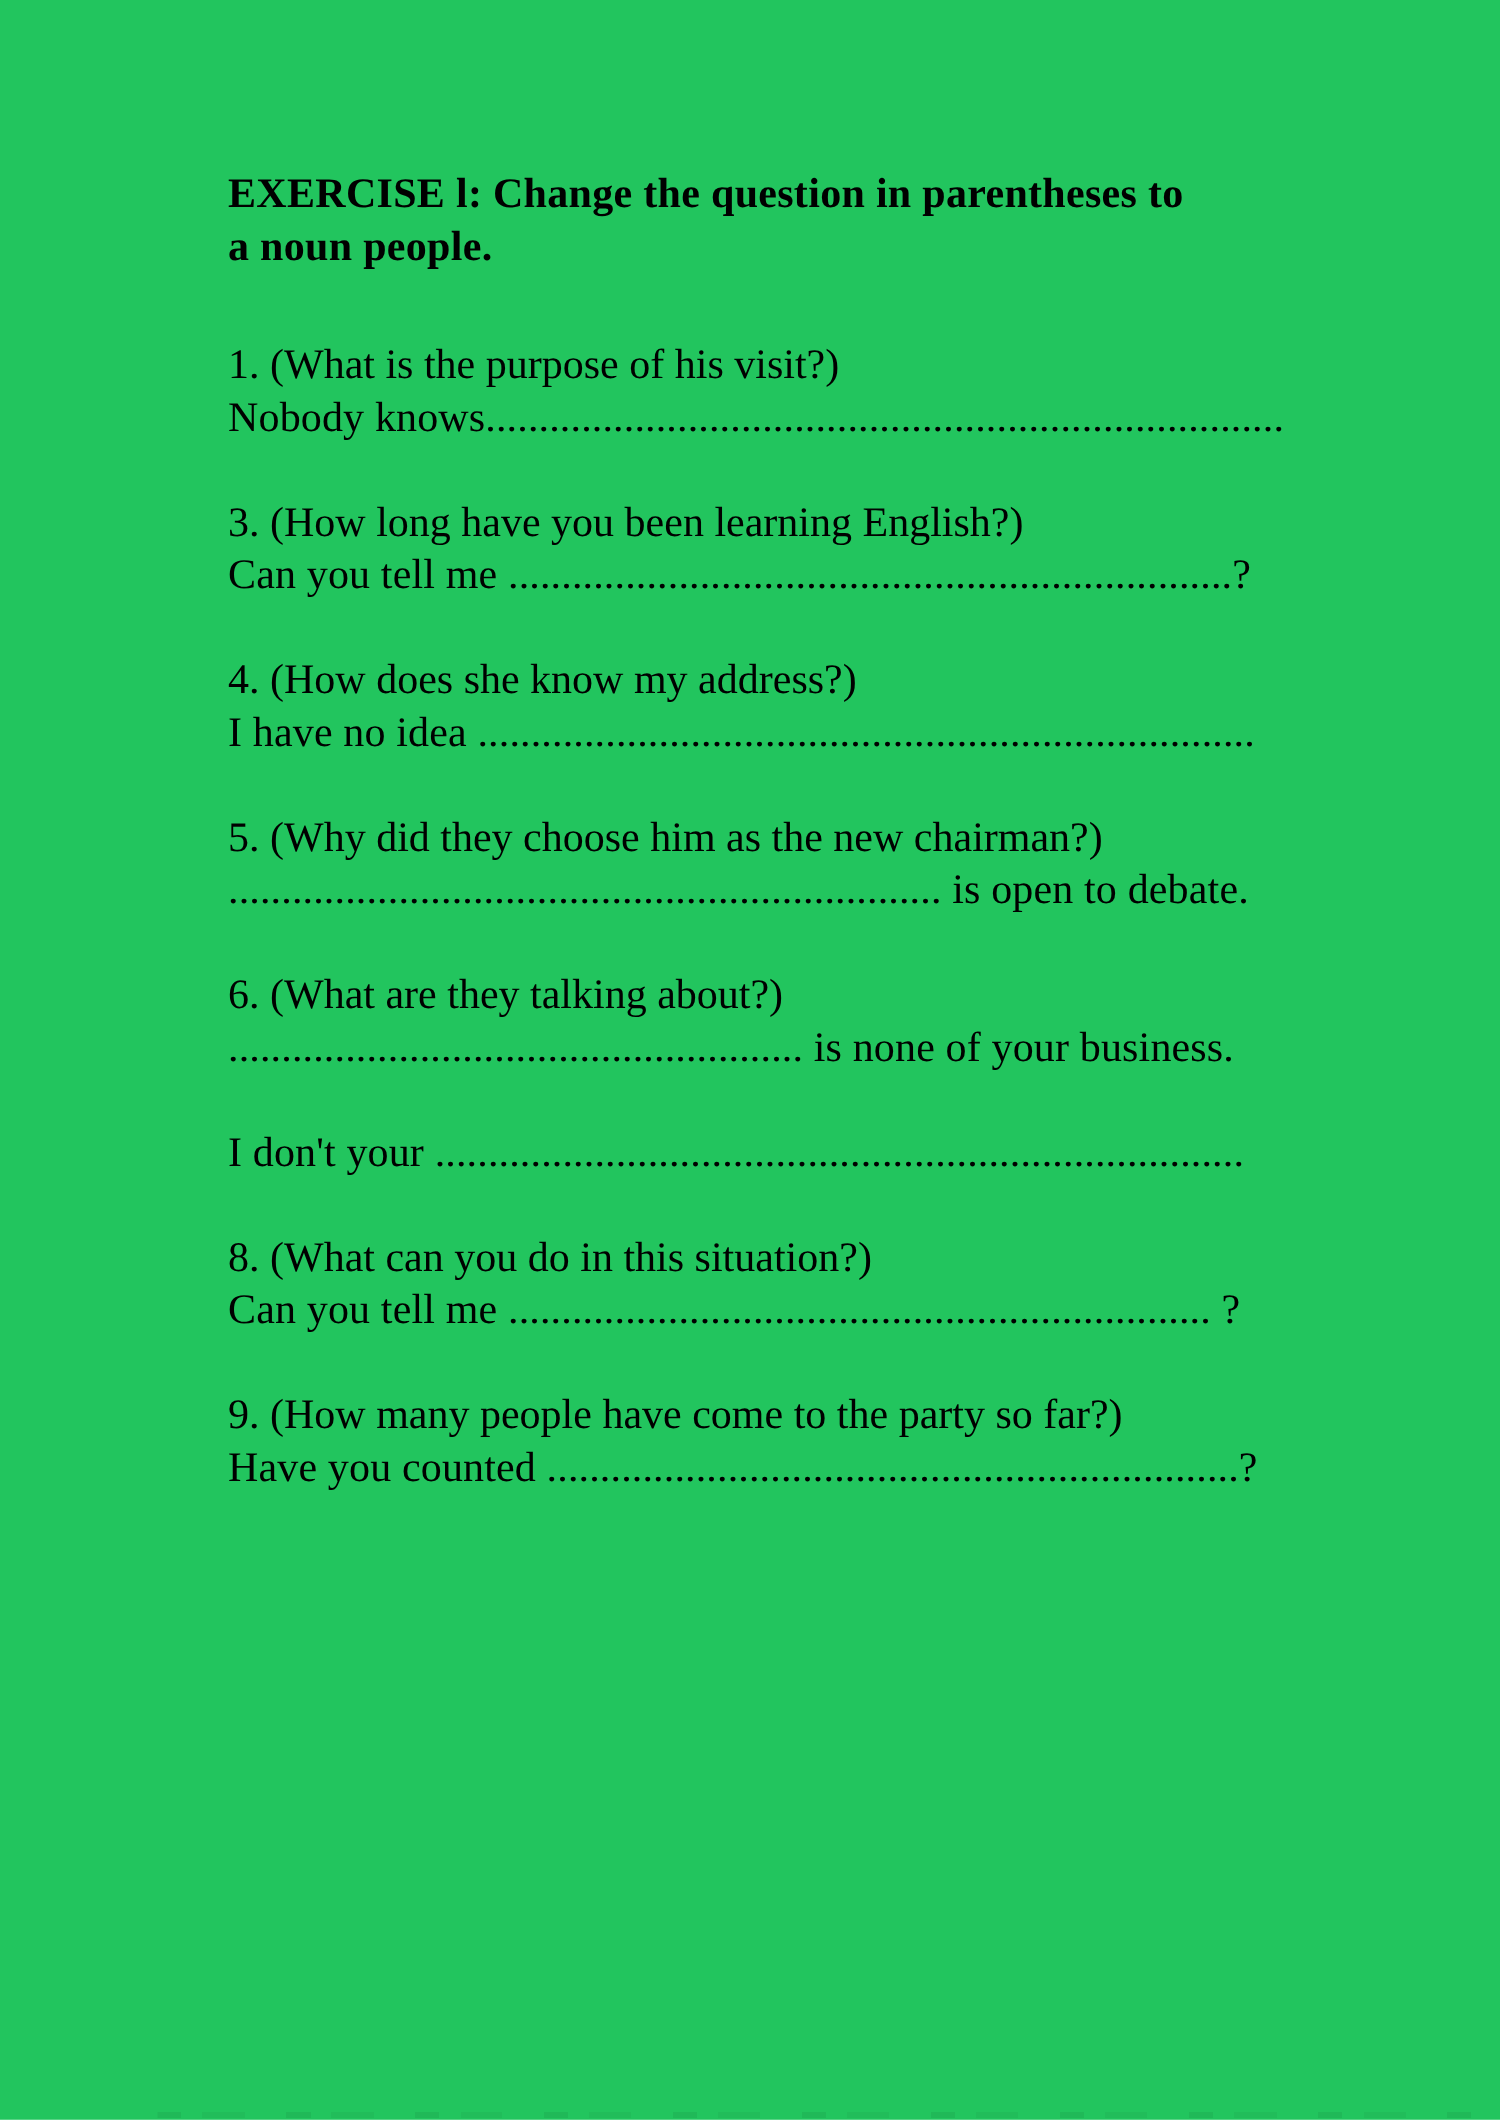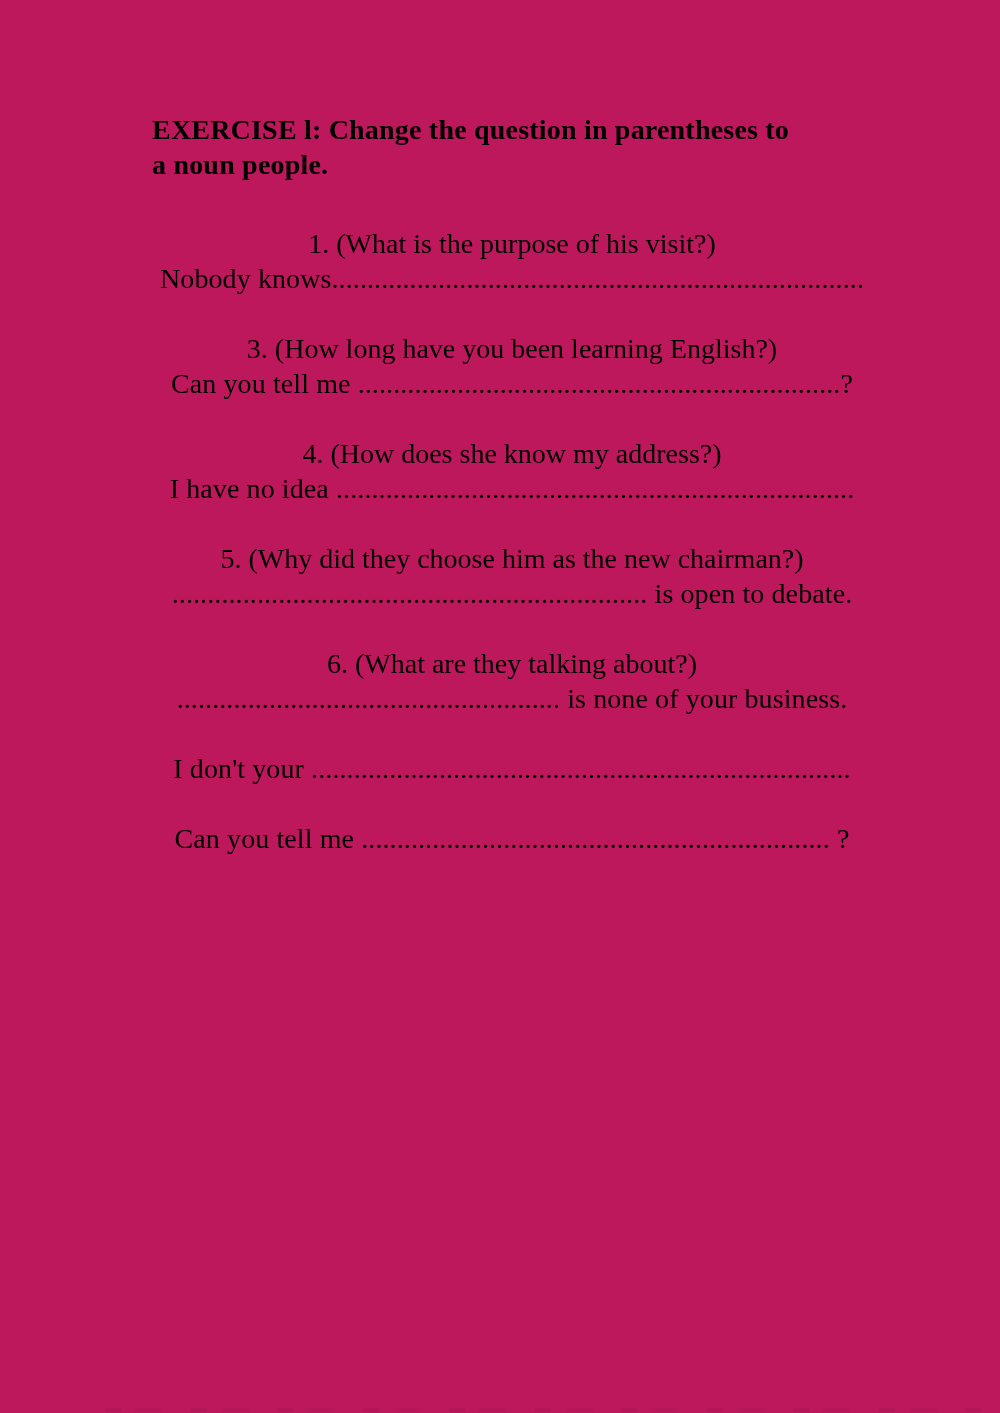--- a/index.html
+++ b/index.html
@@ -10,21 +10,21 @@
     width: 1000px;
     height: 1413px;
     background: #ffffff;
     font-family: "Liberation Serif", "DejaVu Serif", serif;
     color: #000000;
   }
   .sheet {
     position: relative;
     width: 1000px;
     height: 1413px;
-    background: #be185d;
+    background: #22c55e;
     overflow: hidden;
   }
   .content {
     position: absolute;
     top: 112px;
     left: 152px;
     width: 720px;
   }
   .heading {
     font-weight: 700;
@@ -34,21 +34,20 @@
     letter-spacing: 0.2px;
   }
   .line {
     display: block;
     white-space: nowrap;
   }
   .exercise {
     font-size: 28px;
     line-height: 35px;
     margin: 0 0 35px 0;
-    text-align: center;
   }
   .answer-line {
     letter-spacing: 0.1px;
   }
   
   .cutoff-strip {
     position: absolute;
     left: 105px;
     right: 12px;
     bottom: 1px;
@@ -98,20 +97,25 @@
     <div class="exercise">
       <span class="line question-line">6. (What are they talking about?)</span>
       <span class="line answer-line">...................................................... is none of your business.</span>
     </div>
 
     <div class="exercise">
       <span class="line answer-line">I don't your ............................................................................</span>
     </div>
 
     <div class="exercise">
+      <span class="line question-line">8. (What can you do in this situation?)</span>
       <span class="line answer-line">Can you tell me .................................................................. ?</span>
     </div>
 
+    <div class="exercise">
+      <span class="line question-line">9. (How many people have come to the party so far?)</span>
+      <span class="line answer-line">Have you counted .................................................................?</span>
+    </div>
 
   </div>
 
   <div class="cutoff-strip"></div>
 </div>
 
 </body></html>

